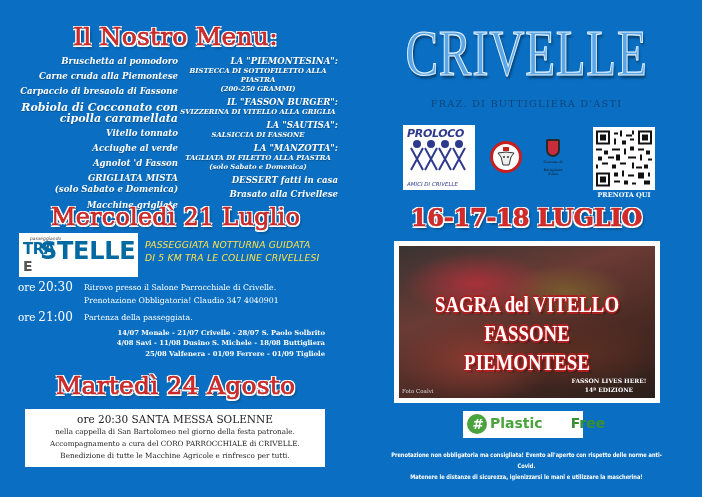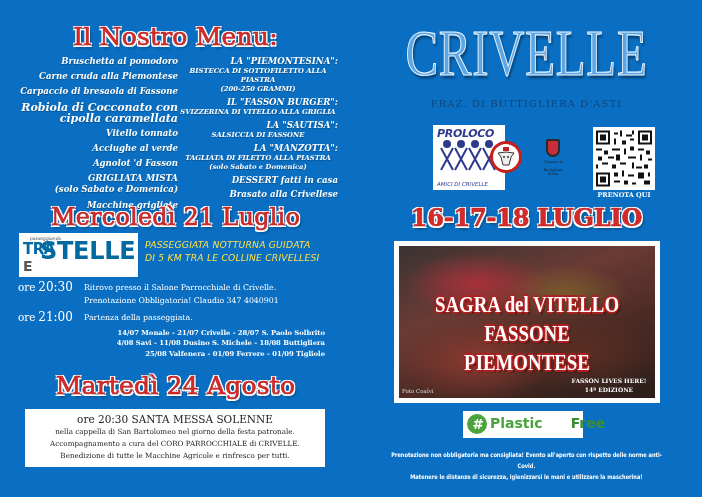--- a/index.html
+++ b/index.html
@@ -66,21 +66,21 @@
   .crivelle {
     position: absolute; left: 0; width: 351px; top: 18px; text-align: center;
     font-family: "Liberation Serif", serif; font-size: 66px; line-height: 70px; color: #5aa6e6;
     transform: scaleX(0.74); transform-origin: center;
     -webkit-text-stroke: 1.2px #e8f3fc; letter-spacing: 1px;
     text-shadow: 2px 3px 3px rgba(0,0,0,0.45);
   }
   .fraz { position: absolute; left: 0; width: 351px; top: 98px; text-align: center; font-size: 9.8px; color: #10447a; letter-spacing: 1.2px; }
 
   .logos { position: absolute; top: 125px; left: 0; width: 351px; height: 80px; }
-  .proloco { position: absolute; left: 52px; top: 0; width: 72px; height: 65px; background: #fff; margin-left: 30px; }
+  .proloco { position: absolute; left: 52px; top: 0; width: 72px; height: 65px; background: #fff; }
   .proloco .p1 { position: absolute; left: 4px; top: 2px; font-family: "DejaVu Sans", sans-serif; font-weight: bold; font-style: italic; font-size: 11px; color: #2e3a8c; letter-spacing: -0.3px; }
   .proloco .p2 { position: absolute; left: 4px; bottom: 3px; font-family: "DejaVu Sans", sans-serif; font-size: 5.5px; color: #2e3a8c; font-style: italic; }
   .proloco svg { position: absolute; left: 6px; top: 15px; }
 
   .bull { position: absolute; left: 139px; top: 16px; width: 32px; height: 32px; border-radius: 50%; background: #fff; border: 3px solid #c81e1e; }
   .bull svg { position: absolute; left: 3px; top: 3px; }
 
   .comune { position: absolute; left: 187px; top: 14px; width: 30px; height: 40px; text-align: center; }
   .comune .shield { width: 14px; height: 18px; margin: 0 auto; background: #c82d3c; border: 2px solid #2a2a2a; border-radius: 2px 2px 8px 8px; }
   .comune .lbl { font-size: 3.5px; color: #1a1a1a; line-height: 4.5px; margin-top: 3px; }

